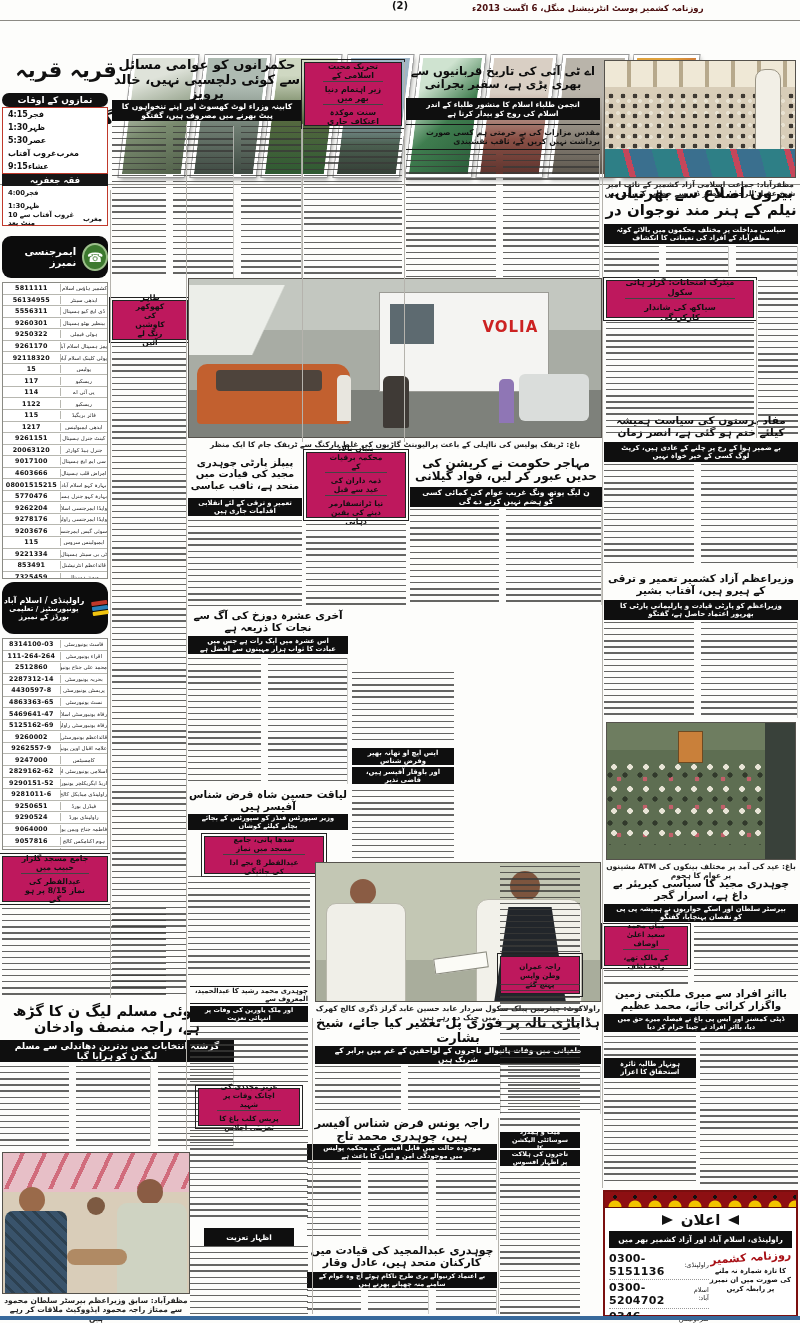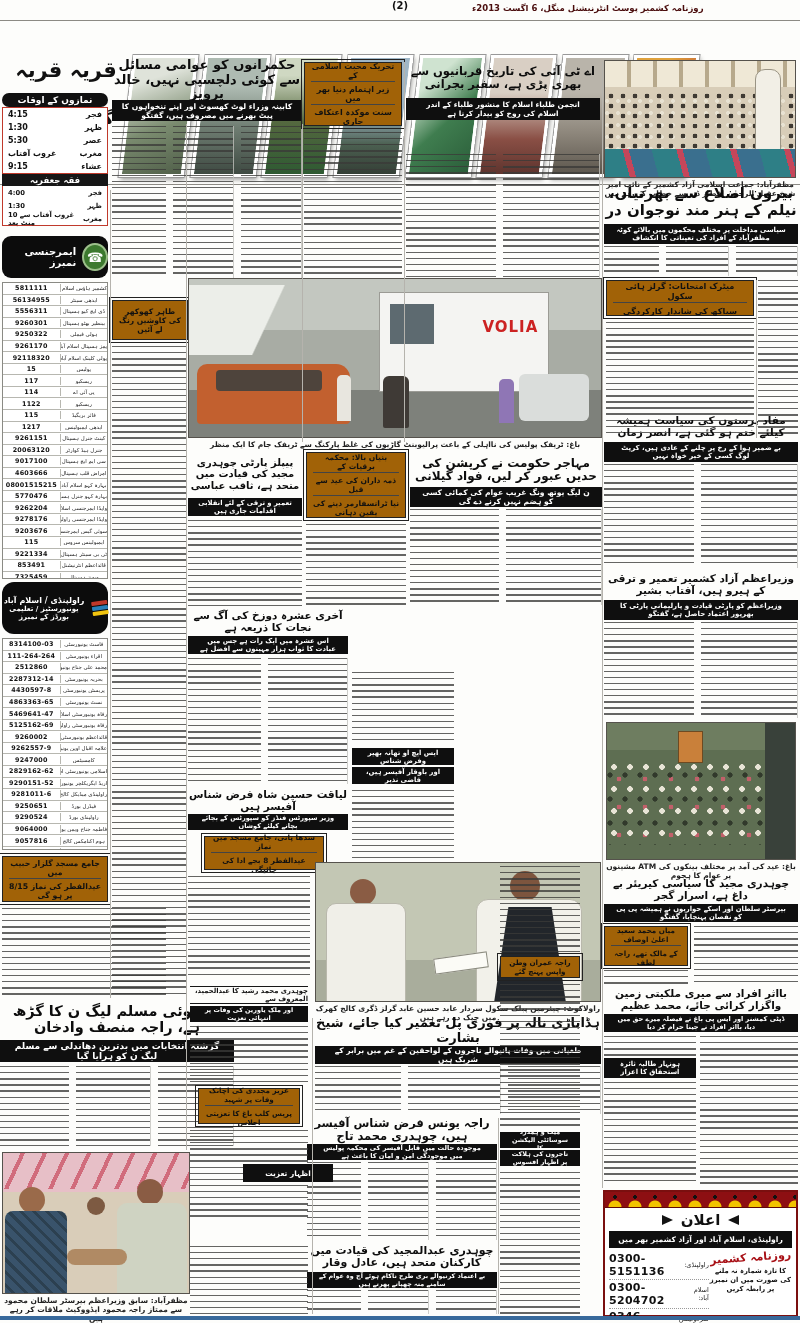--- a/index.html
+++ b/index.html
@@ -1,34 +1,34 @@
 <!DOCTYPE html>
 <html lang="ur"><head>
 <meta charset="utf-8">
 <style>
   html,body{margin:0;padding:0;background:#e9e7e2;font-family:"DejaVu Sans",sans-serif;}
   #page{position:relative;width:800px;height:1323px;background:#fdfdfb;margin:0 auto;overflow:hidden;color:#111;}
   .st{position:absolute;box-sizing:border-box;}
   .hd{font-weight:bold;color:#0d0d0d;text-align:center;direction:rtl;display:flex;align-items:center;justify-content:center;line-height:1.12;}
   .rev{background:#0f0f0f;color:#fff;font-weight:bold;text-align:center;direction:rtl;display:flex;align-items:center;justify-content:center;padding:1px 9px;}
-  .frame{border:1px solid #222;outline:1px solid #222;outline-offset:2px;background:#a16207;display:flex;flex-direction:column;justify-content:center;gap:2px;text-align:center;font-weight:bold;direction:rtl;padding:6px;}
+  .frame{border:1px solid #222;outline:1px solid #222;outline-offset:2px;background:#be185d;display:flex;flex-direction:column;justify-content:center;gap:2px;text-align:center;font-weight:bold;direction:rtl;padding:18px;}
   .frame>div{border-bottom:1px solid #444;padding:1px 0;}
   .frame>div:last-child{border-bottom:none;}
   .bar2{border-top:1.5px solid #161616;border-bottom:1.5px solid #161616;font-weight:bold;direction:rtl;display:flex;align-items:center;justify-content:center;}
   .sim{background-image:repeating-linear-gradient(#3a3a38 0 1.3px,transparent 1.3px 6.1px);opacity:.78;}
   .cols{display:flex;gap:7px;}
   .cols>div{flex:1;}
   .cols>div+div{border-right:1px solid #c2c2bd;padding-right:6px;}
   .photo{position:absolute;border:1px solid #55524c;overflow:hidden;background:#c8c8c0;box-sizing:border-box;}
   .cap{position:absolute;font-size:7.5px;font-weight:bold;direction:rtl;text-align:center;line-height:1.2;color:#222;}
   .vr{position:absolute;width:1px;background:#b5b3ad;}
   
   .ptitle{background:#111;color:#fff;font-weight:bold;font-size:9px;text-align:center;border-radius:7px;padding:2px 0;direction:rtl;}
   .ptable{border:1.5px solid #c0392b;background:#fff;}
-  .prow{display:flex;justify-content:space-between;align-items:center;height:13px;padding:0 5px;font-size:8px;direction:ltr;}
+  .prow{display:flex;justify-content:flex-start;align-items:center;height:13px;padding:0 5px;font-size:8px;direction:ltr;}
   .prow .pv{font-weight:bold;}
   .prow .pn{direction:rtl;font-weight:bold;}
   .fiqh{background:#161616;color:#fff;font-weight:bold;font-size:8.5px;text-align:center;padding:1px 0;direction:rtl;}
   .numtable{border:1px solid #8a8a84;background:#fff;overflow:hidden;}
   .numrow{display:flex;height:10.55px;border-bottom:1px solid #b7b7b0;align-items:center;}
   .numrow:last-child{border-bottom:none;}
   .num{width:55%;font-weight:bold;font-size:6.4px;text-align:center;border-right:1px solid #b7b7b0;letter-spacing:.2px;}
   .lab{width:45%;font-size:5.4px;direction:rtl;text-align:center;white-space:nowrap;overflow:hidden;color:#1c1c1c;}
   .banner{background:#0c0c0c;border-radius:9px;color:#fff;display:flex;align-items:center;justify-content:center;gap:6px;direction:rtl;}
   .phonecirc{width:24px;height:24px;border-radius:50%;background:#3d7a2f;border:2px solid #9dc08b;color:#fff;display:flex;align-items:center;justify-content:center;font-size:13px;}
@@ -380,20 +380,21 @@
 
   <div class="st frame" style="left:304px;top:62px;width:98px;height:64px;font-size:8px;">
     <div>تحریک محبت اسلامی کے</div>
     <div>زیر اہتمام دنیا بھر میں</div>
     <div>سنت موکدہ اعتکاف جاری</div>
   </div>
   <div class="st sim" style="left:304px;top:132px;width:98px;height:146px;"></div>
 
   <div class="st hd" style="left:406px;top:60px;width:194px;height:36px;font-size:11.5px;">اے ٹی آئی کی تاریخ قربانیوں سے بھری پڑی ہے، سفیر بجرانی</div>
   <div class="st rev" style="left:406px;top:98px;width:194px;height:22px;font-size:7.4px;">انجمن طلباء اسلام کا منشور طلباء کے اندر اسلام کی روح کو بیدار کرنا ہے</div>
+  <div class="st bar2" style="left:406px;top:124px;width:194px;height:26px;font-size:7.8px;">مقدس مزارات کی بے حرمتی ہم کسی صورت برداشت نہیں کریں گے، ثاقب نقشبندی</div>
   <div class="st cols" style="left:406px;top:154px;width:194px;height:124px;">
     <div class="sim"></div>
     <div class="sim"></div>
   </div>
 
   <div class="photo" style="left:604px;top:60px;width:192px;height:118px;background:#d8cdb8;">
     <div style="position:absolute;left:0;top:0;width:100%;height:26px;background:repeating-linear-gradient(90deg,#efe8d6 0 22px,#b7a98c 22px 26px);"></div>
     <div style="position:absolute;left:0;top:30px;width:100%;height:58px;background-image:radial-gradient(circle 2.4px at 6px 5px,#3f3a33 2.2px,transparent 2.6px),radial-gradient(circle 2px at 2px 10px,#e8e2d2 1.8px,transparent 2.2px);background-size:12px 10px,11px 12px;"></div>
     <div style="position:absolute;right:14px;top:8px;width:24px;height:86px;border-radius:10px 10px 0 0;background:#f2efe6;border:1px solid #9a9484;"></div>
     <div style="position:absolute;left:0;bottom:0;width:100%;height:28px;background:repeating-linear-gradient(75deg,#2e7f86 0 24px,#c5465a 24px 30px,#3a6f8e 30px 52px);"></div>
@@ -585,21 +586,21 @@
   <div class="st sim" style="left:500px;top:1172px;width:80px;height:142px;"></div>
 
   <div class="st bar2" style="left:190px;top:986px;width:118px;height:18px;font-size:6.8px;">چوہدری محمد رشید کا عبدالحمید، المعروف سے</div>
   <div class="st rev" style="left:190px;top:1006px;width:118px;height:16px;font-size:6.4px;">اور ملک یاورین کی وفات پر انتہائی تعزیت</div>
   <div class="st sim" style="left:190px;top:1026px;width:118px;height:56px;"></div>
   <div class="st frame" style="left:198px;top:1088px;width:102px;height:36px;font-size:7.2px;">
     <div>عزیز مجددی کی اچانک وفات پر شہید</div>
     <div>پریس کلب باغ کا تعزیتی اجلاس</div>
   </div>
   <div class="st sim" style="left:190px;top:1130px;width:118px;height:90px;"></div>
-  <div class="st rev" style="left:204px;top:1164px;width:90px;height:18px;font-size:7.4px;margin-left:39px;">اظہار تعزیت</div>
+  <div class="st rev" style="left:204px;top:1228px;width:90px;height:18px;font-size:7.4px;">اظہار تعزیت</div>
   <div class="st sim" style="left:190px;top:1246px;width:118px;height:68px;"></div>
 
   <div class="vr" style="left:110px;top:190px;height:808px;"></div>
   <div class="vr" style="left:186px;top:124px;height:1026px;"></div>
   <div class="vr" style="left:302px;top:124px;height:318px;"></div>
   <div class="vr" style="left:404px;top:62px;height:380px;"></div>
   <div class="vr" style="left:602px;top:62px;height:1126px;"></div>
   <div class="vr" style="left:756px;top:280px;height:158px;"></div>
   <div class="vr" style="left:498px;top:1118px;height:196px;"></div>
   <div class="vr" style="left:312px;top:1018px;height:296px;"></div>

